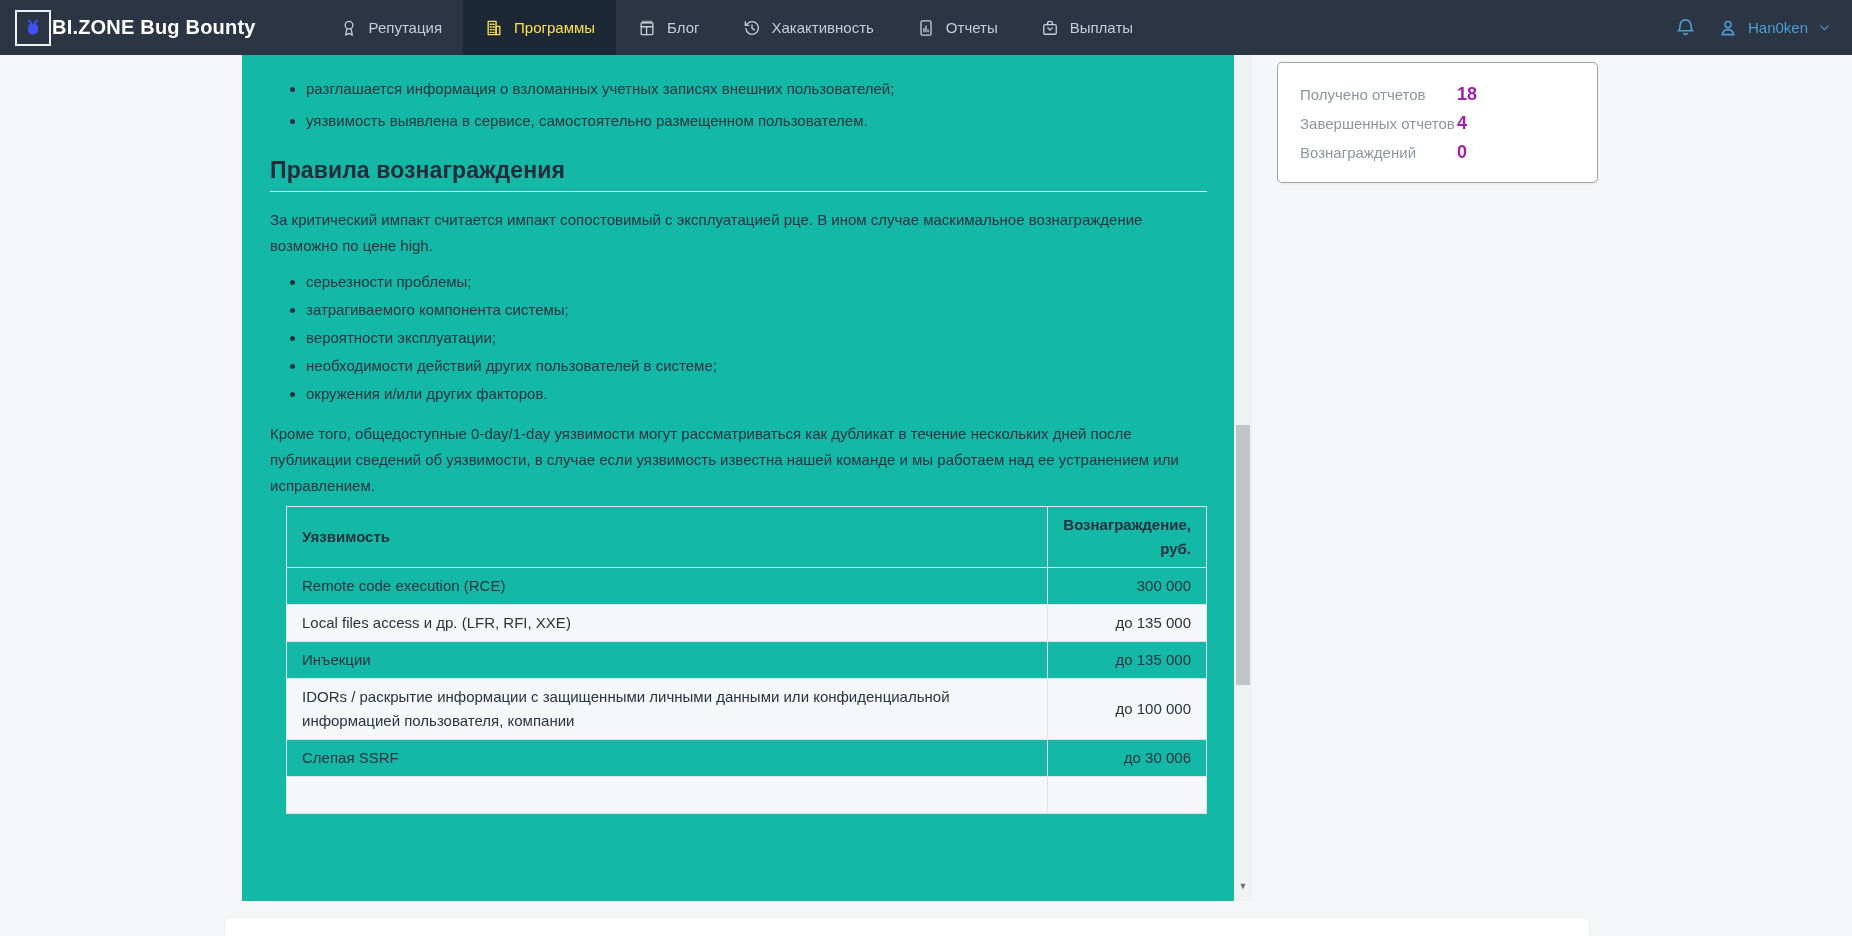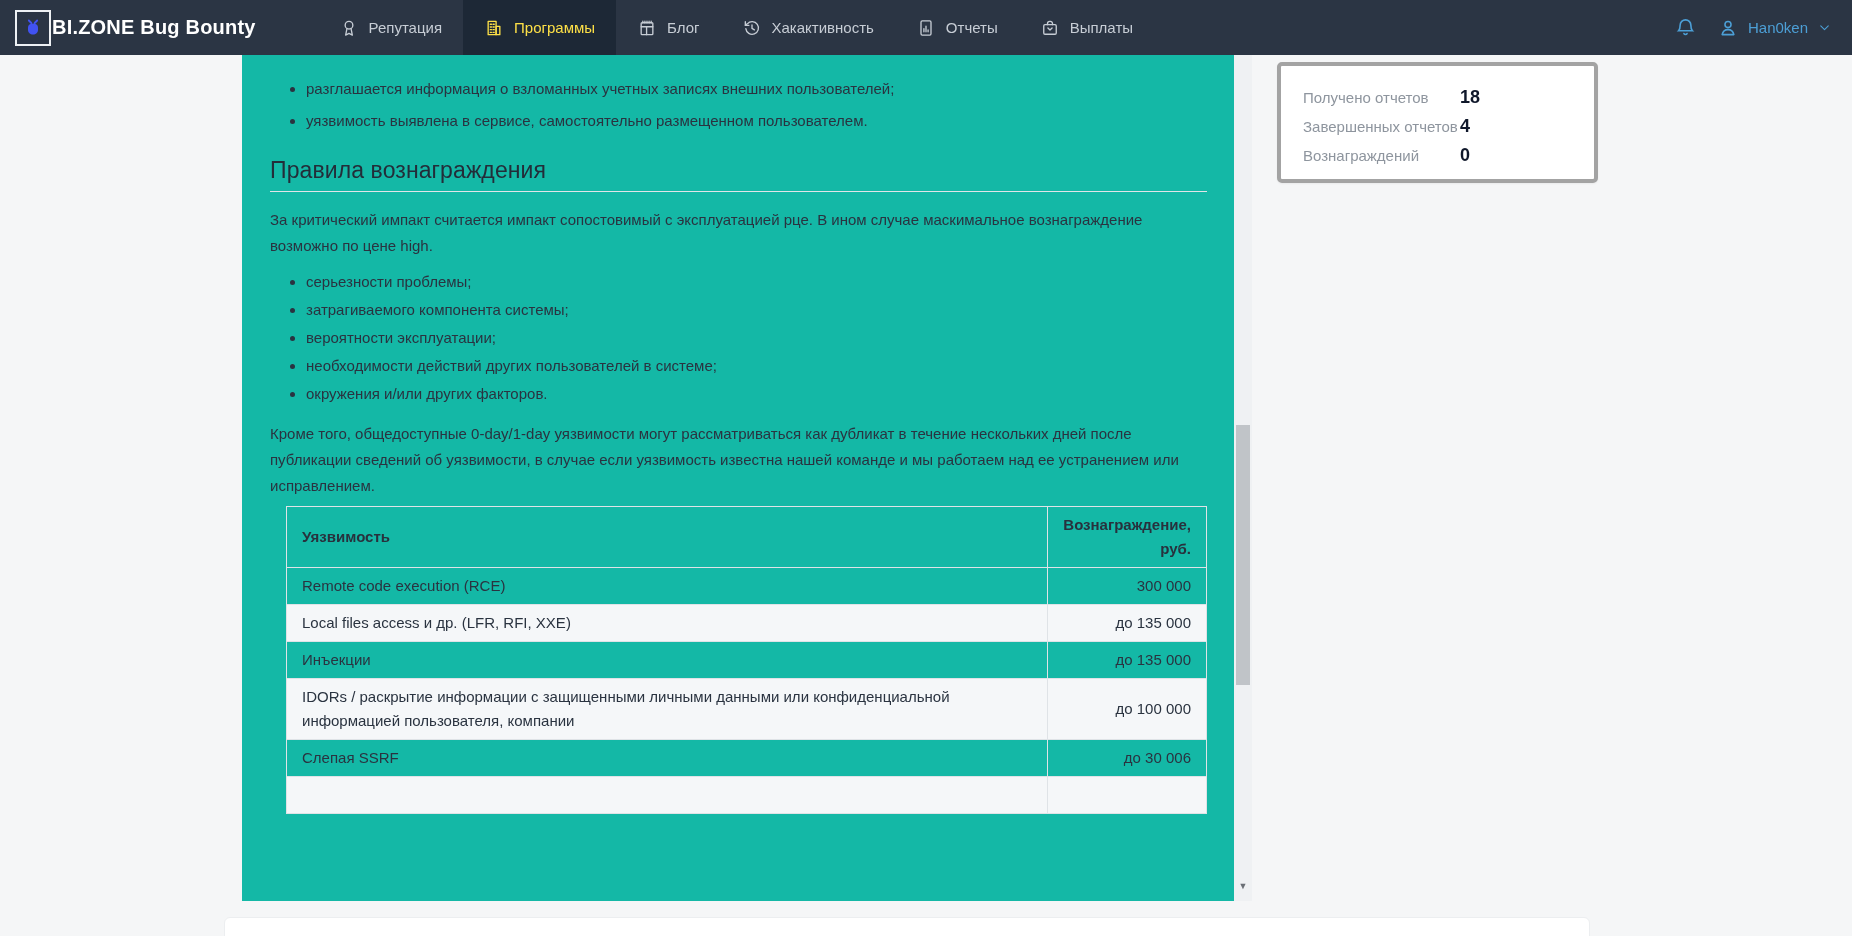--- a/index.html
+++ b/index.html
@@ -44,21 +44,21 @@
   
   .main-panel {
     position: absolute; left: 242px; top: 55px; width: 1010px; height: 846px;
     background: #14b8a6; overflow: hidden;
   }
   .content { padding: 22px 27px 0 28px; width: 992px; font-size: 15px; color: #2a3340; }
 
   ul.bullets { list-style: disc; padding-left: 20px; margin-left: 16px; }
   ul.bullets li { line-height: 24px; margin-bottom: 8px; }
 
-  h2.section-title { margin-top: 24px; font-size: 23px; font-weight: 400; color: #232d39; letter-spacing: .1px; }
+  h2.section-title { margin-top: 24px; font-size: 23px; font-weight: 700; color: #232d39; letter-spacing: .1px; }
   .rule { border: 0; border-top: 1px solid #e1e5e9; margin-top: 7px; }
 
   p.para { margin-top: 15px; line-height: 26px; max-width: 937px; }
   p.para.mt-lg { margin-top: 22px; }
   ul.bullets.conditions { margin-top: 11px; }
   ul.bullets.conditions li { margin-bottom: 4px; }
 
   
   table.rewards-table {
     margin: 7px 0 0 16px; width: 921px; border-collapse: collapse; font-size: 15px; padding-left: 12px;
@@ -75,27 +75,27 @@
   
   .scroll-track {
     position: absolute; top: 0; right: 0; width: 18px; height: 846px; background: #eff1f3;
   }
   .scroll-thumb { position: absolute; top: 370px; left: 2px; width: 14px; height: 260px; background: #c0c4c8; }
   .scroll-arrow { position: absolute; bottom: 10px; left: 0; width: 100%; text-align: center; color: #6a6f75; font-size: 9px; line-height: 9px; cursor: pointer; }
 
   
   .stats-card {
     position: absolute; left: 1277px; top: 62px; width: 321px; height: 121px;
-    background: #ffffff; border: 4px solid #a3a3a3; border-radius: 5px;
+    background: #ffffff; border: 1px solid #a3a3a3; border-radius: 5px;
     box-shadow: 0 1px 2px rgba(0,0,0,0.05);
     padding: 21px 22px; font-size: 15px;
   }
   .stat-row { display: flex; align-items: baseline; margin-bottom: 8px; }
   .stat-label { color: #8e959e; width: 157px; line-height: 19px; }
-  .stat-value { color: #0f172a; font-weight: bold; font-size: 18px; }
+  .stat-value { color: #a21caf; font-weight: bold; font-size: 18px; }
 
   
   .footer-card {
     position: absolute; left: 224px; top: 917px; width: 1366px; height: 40px;
     background: #ffffff; border: 1px solid #eceef0; border-radius: 6px 6px 0 0;
   }
 </style>
 </head>
 <body>
 

